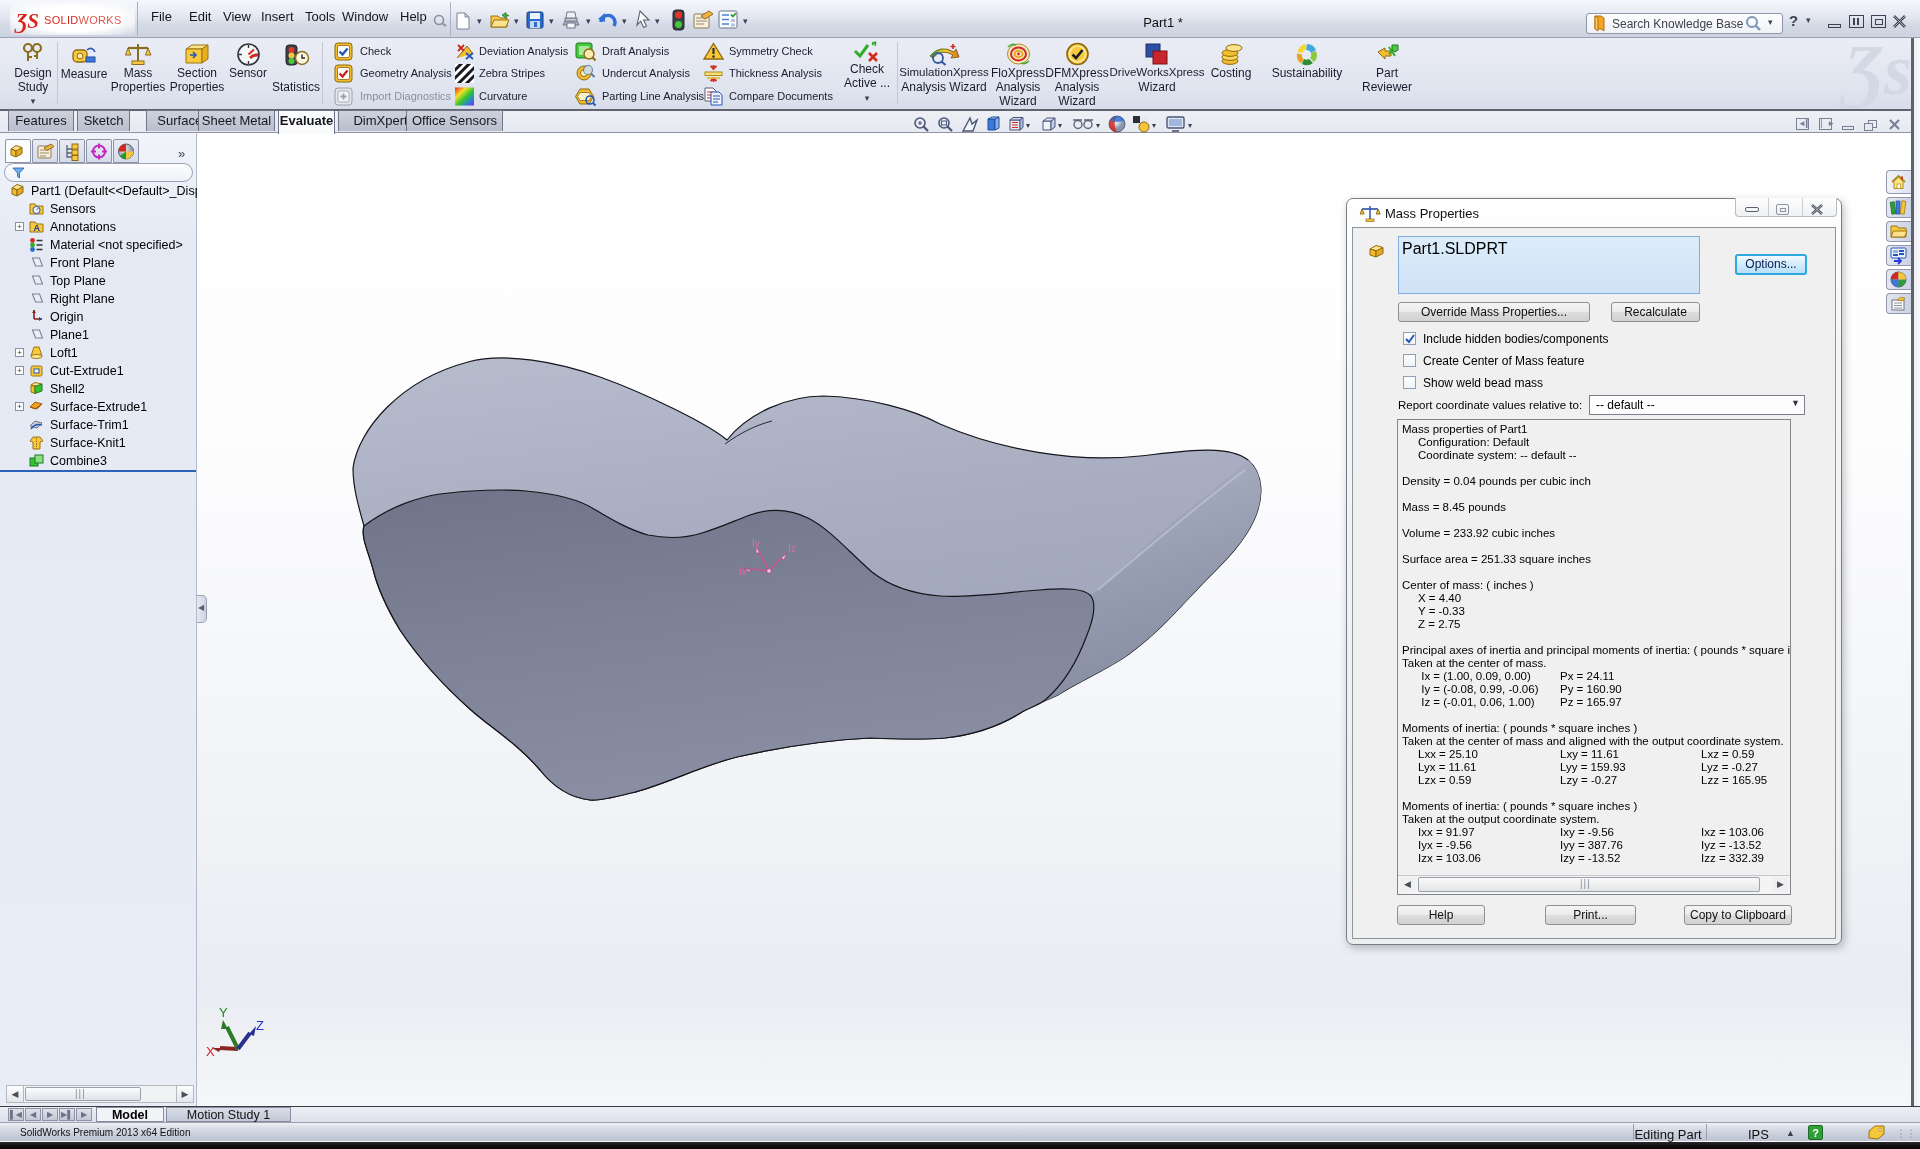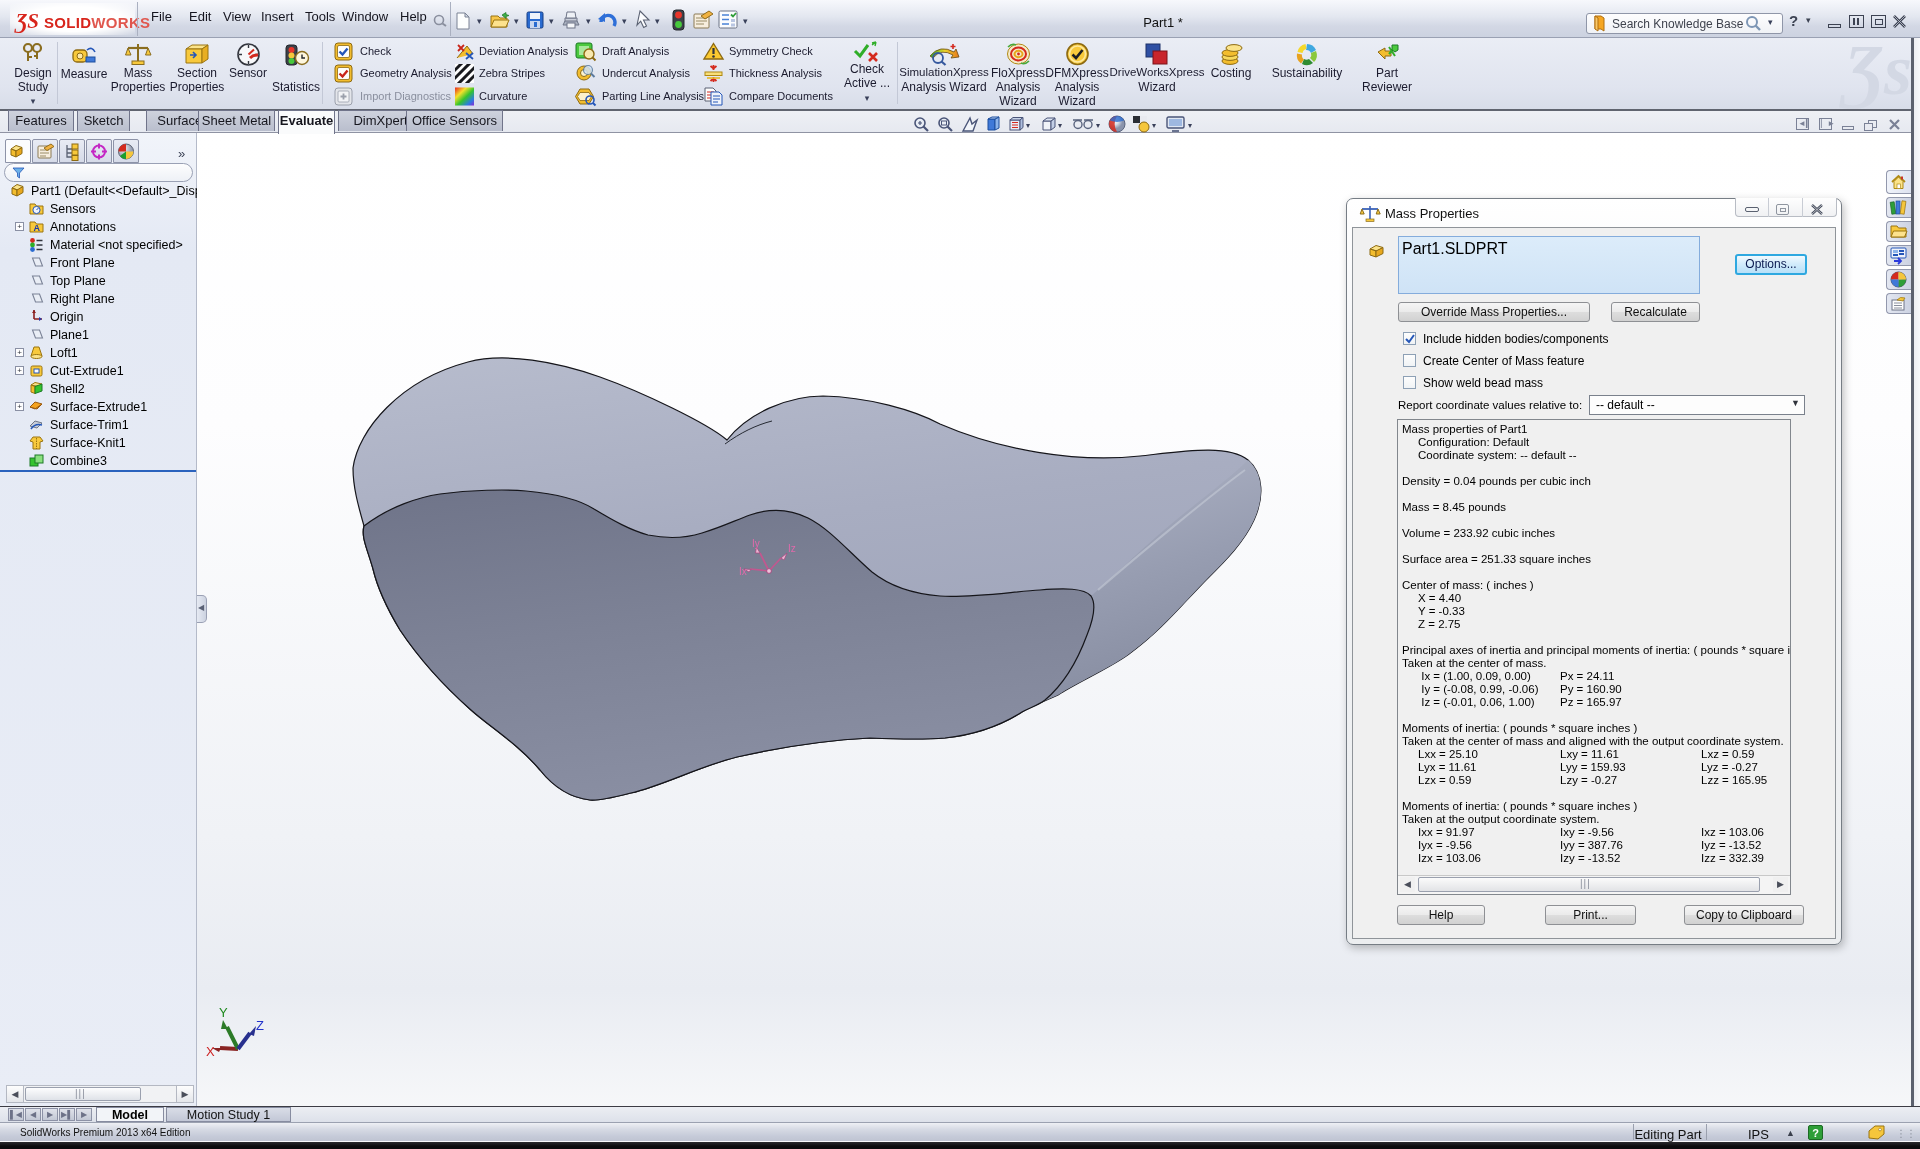--- a/index.html
+++ b/index.html
@@ -34,21 +34,21 @@
 .navb{position:absolute;top:1108px;width:16px;height:13px;background:linear-gradient(#dfe2ea,#c3c8d5);border:1px solid #8d92a6;color:#6d7288;font-size:8px;text-align:center;line-height:12px}
 .wb{position:absolute;top:12px;color:#3c4252;font-size:13px}
 .minitab{position:absolute;top:139px;width:26px;height:24px;border:1px solid #8d93a8;border-radius:2px 2px 0 0;background:linear-gradient(#e8ebf4,#d6dbe9)}
 .tpb{position:absolute;left:1886px;width:25px;height:21px;background:linear-gradient(90deg,#e3e7f1,#ccd2e2);border:1px solid #9298ad;border-right:none;border-radius:4px 0 0 4px}
 </style></head>
 <body>
 
 <div class="a" id="tb"></div>
 <div class="a" style="left:10px;top:3px;width:125px;height:32px;background:radial-gradient(ellipse at 50% 50%,#ffffff 55%,rgba(255,255,255,0) 100%)"></div>
 <div class="a" style="left:16px;top:9px;font-family:'Liberation Serif',serif;font-style:italic;font-weight:bold;font-size:21px;color:#d8251c">ƷS</div>
-<div class="a" style="left:44px;top:14px;font-size:15px;font-weight:bold;letter-spacing:.3px;color:#d8251c">SOLID<span style="color:#e0574e">WORKS</span></div>
+<div class="a" style="left:44px;top:14px;font-size:11px;font-weight:normal;letter-spacing:.3px;color:#d8251c">SOLID<span style="color:#e0574e">WORKS</span></div>
 <div class="a" style="left:137px;top:2px;width:1px;height:34px;background:#aab0c0"></div>
 <span class="mi" style="left:151px">File</span>
 <span class="mi" style="left:189px">Edit</span>
 <span class="mi" style="left:223px">View</span>
 <span class="mi" style="left:261px">Insert</span>
 <span class="mi" style="left:305px">Tools</span>
 <span class="mi" style="left:342px">Window</span>
 <span class="mi" style="left:400px">Help</span>
 <svg style="left:432px;top:13px" width="16" height="16" viewBox="0 0 16 16">
     <circle cx="7" cy="7" r="4.5" fill="none" stroke="#8a8f9e" stroke-width="1.6"></circle>
@@ -759,21 +759,21 @@
 <div class="l i" style="top:419px"><span class="c1">Iyx = -9.56</span><span class="c2">Iyy = 387.76</span><span>Iyz = -13.52</span></div>
 <div class="l i" style="top:432px"><span class="c1">Izx = 103.06</span><span class="c2">Izy = -13.52</span><span>Izz = 332.39</span></div>
 <div class="a" style="left:0;top:455px;width:392px;height:19px;background:#f4f4f4;border-top:1px solid #c8c8c8"></div>
 <div class="a" style="left:2px;top:457px;width:15px;height:15px;background:#f0f0f0;color:#4a4e5a;font-size:9px;text-align:center;line-height:15px">◀</div>
 <div class="a" style="left:375px;top:457px;width:15px;height:15px;background:#f0f0f0;color:#4a4e5a;font-size:9px;text-align:center;line-height:15px">▶</div>
 <div class="a" style="left:20px;top:457px;width:342px;height:15px;background:linear-gradient(#fbfbfb,#e2e3e6);border:1px solid #9aa0ae;border-radius:2px"></div>
 <div class="t" style="left:182px;top:458px;font-size:10px;color:#8a8f9c;letter-spacing:1px">|||</div>
 </div>
 <div class="btn" style="left:44px;top:677px;width:88px;height:20px;line-height:18px">Help</div>
 <div class="btn" style="left:192px;top:677px;width:91px;height:20px;line-height:18px">Print...</div>
-<div class="btn" style="left:331px;top:677px;width:120px;height:20px;line-height:18px">Copy to Clipboard</div>
+<div class="btn" style="left:331px;top:677px;width:108px;height:20px;line-height:18px">Copy to Clipboard</div>
 </div>
 </div>
 
 <div class="a" id="mband"></div>
 <div class="navb" style="left:8px">▌◀</div>
 <div class="navb" style="left:25px">◀</div>
 <div class="navb" style="left:42px">▶</div>
 <div class="navb" style="left:59px">▶▌</div>
 <div class="navb" style="left:76px">▶</div>
 <div class="mtab" style="left:96px;width:68px;background:#f2f4f8;font-weight:bold;line-height:14px;color:#000">Model</div>

